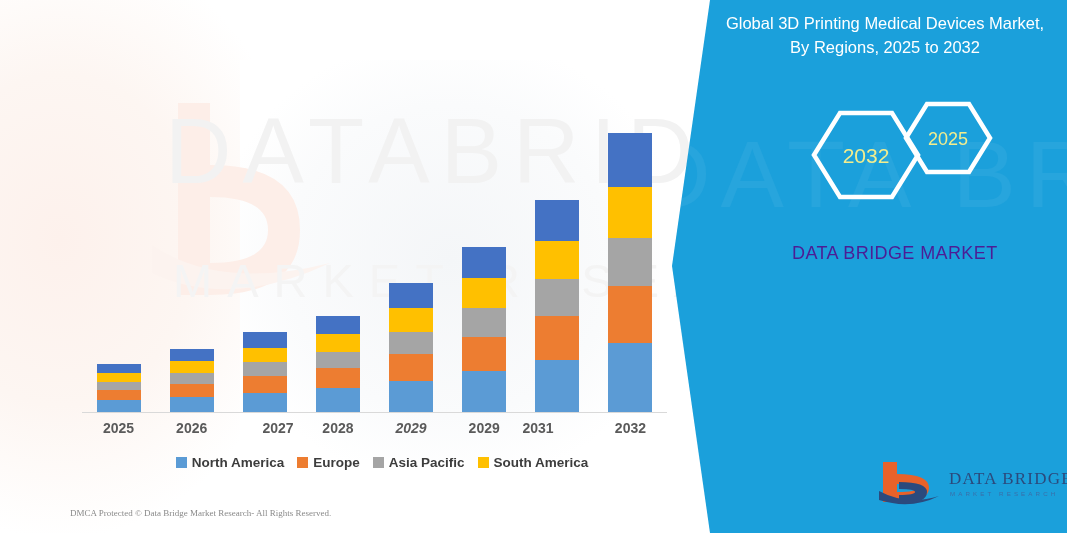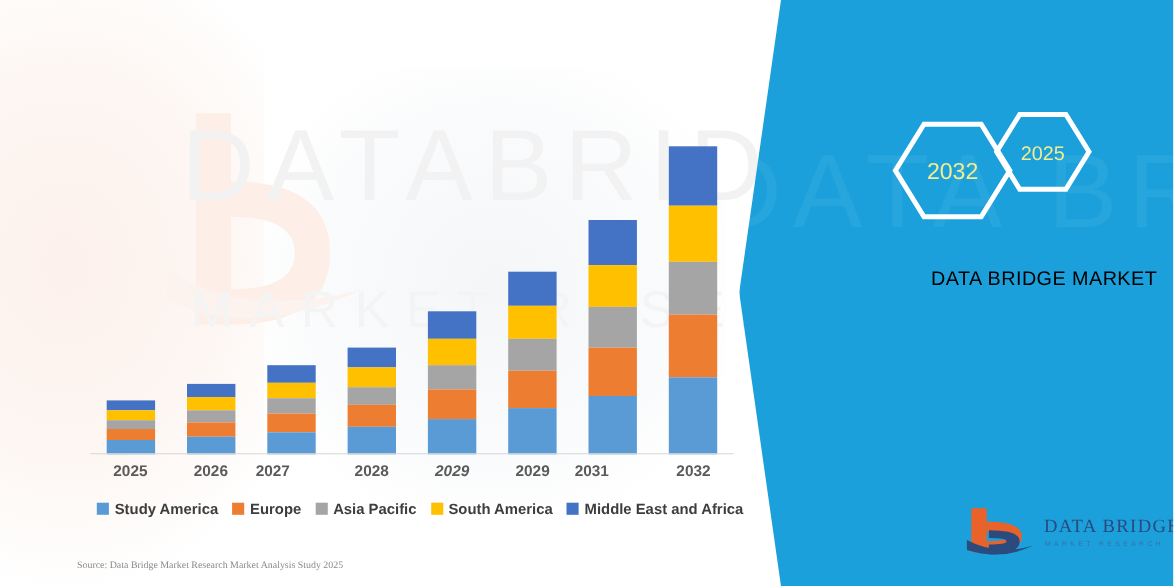--- a/index.html
+++ b/index.html
@@ -208,22 +208,22 @@
   .hex-text-sm {
     fill: #f2ed8e;
     font-family: "Liberation Sans", sans-serif;
     font-size: 18px;
   }
   .brand-lines {
     position: absolute;
     left: 120px;
     top: 240px;
     width: 260px;
-    text-align: right;
-    color: #000000;
+    text-align: left;
+    color: #4c1d95;
     font-size: 18px;
     line-height: 1.5;
     letter-spacing: 0.4px;
     font-family: "Liberation Sans", sans-serif;
   }
   .logo-block {
     position: absolute;
     left: 205px;
     top: 458px;
     width: 190px;
@@ -318,58 +318,55 @@
         <div class="seg" style="background: rgb(165, 165, 165); height: 48.1899px;"></div>
         <div class="seg" style="background: rgb(237, 125, 49); height: 57.3294px;"></div>
         <div class="seg" style="background: rgb(91, 155, 213); height: 69.7923px;"></div>
       </div>
     </div>
   <div class="axis-line"></div>
 
   <div class="xlabels" id="xlabels">
       <div class="xlabel" style="left: 1.5625px;">2025</div>
       <div class="xlabel" style="left: 74.6875px;">2026</div>
-      <div class="xlabel" style="left: 131px;">2027</div>
+      <div class="xlabel" style="left: 161px;">2027</div>
       <div class="xlabel" style="left: 220.938px;">2028</div>
       <div class="xlabel" style="left: 294.062px; font-style: italic;">2029</div>
       <div class="xlabel" style="left: 367.188px;">2029</div>
       <div class="xlabel" style="left: 421px;">2031</div>
       <div class="xlabel" style="left: 513.438px;">2032</div>
     </div>
 
   <div class="legend" id="legend">
       <div class="legend-item">
         <span class="legend-swatch" style="background: rgb(91, 155, 213);"></span>
-        <span class="legend-label">Study America</span>
+        <span class="legend-label">North America</span>
       </div>
       <div class="legend-item">
         <span class="legend-swatch" style="background: rgb(237, 125, 49);"></span>
         <span class="legend-label">Europe</span>
       </div>
       <div class="legend-item">
         <span class="legend-swatch" style="background: rgb(165, 165, 165);"></span>
         <span class="legend-label">Asia Pacific</span>
       </div>
       <div class="legend-item">
         <span class="legend-swatch" style="background: rgb(255, 192, 0);"></span>
         <span class="legend-label">South America</span>
       </div>
-      <div class="legend-item">
-        <span class="legend-swatch" style="background: rgb(68, 114, 196);"></span>
-        <span class="legend-label">Middle East and Africa</span>
-      </div>
     </div>
 
   <div class="footer">
-    <span>Source: Data Bridge Market Research  Market Analysis Study 2025</span>
+    <span>DMCA Protected © Data Bridge Market Research-  All Rights Reserved.</span>
   </div>
 
   <div class="blue-panel">
     <div class="panel-wm">DATA BRIDGE</div>
 
+    <div class="panel-title">Global 3D Printing Medical Devices Market, By Regions, 2025 to 2032</div>
 
     <svg class="hexes" viewBox="0 0 230 110">
       <g>
         <polygon points="12,55 38,13 90,13 116,55 90,97 38,97" fill="none" stroke="#ffffff" stroke-width="4.5"></polygon>
         <text class="hex-text" x="64" y="63" text-anchor="middle">2032</text>
       </g>
       <g>
         <polygon points="104,38 125,4 167,4 188,38 167,72 125,72" fill="none" stroke="#ffffff" stroke-width="4.5"></polygon>
         <text class="hex-text-sm" x="146" y="45" text-anchor="middle">2025</text>
       </g>

